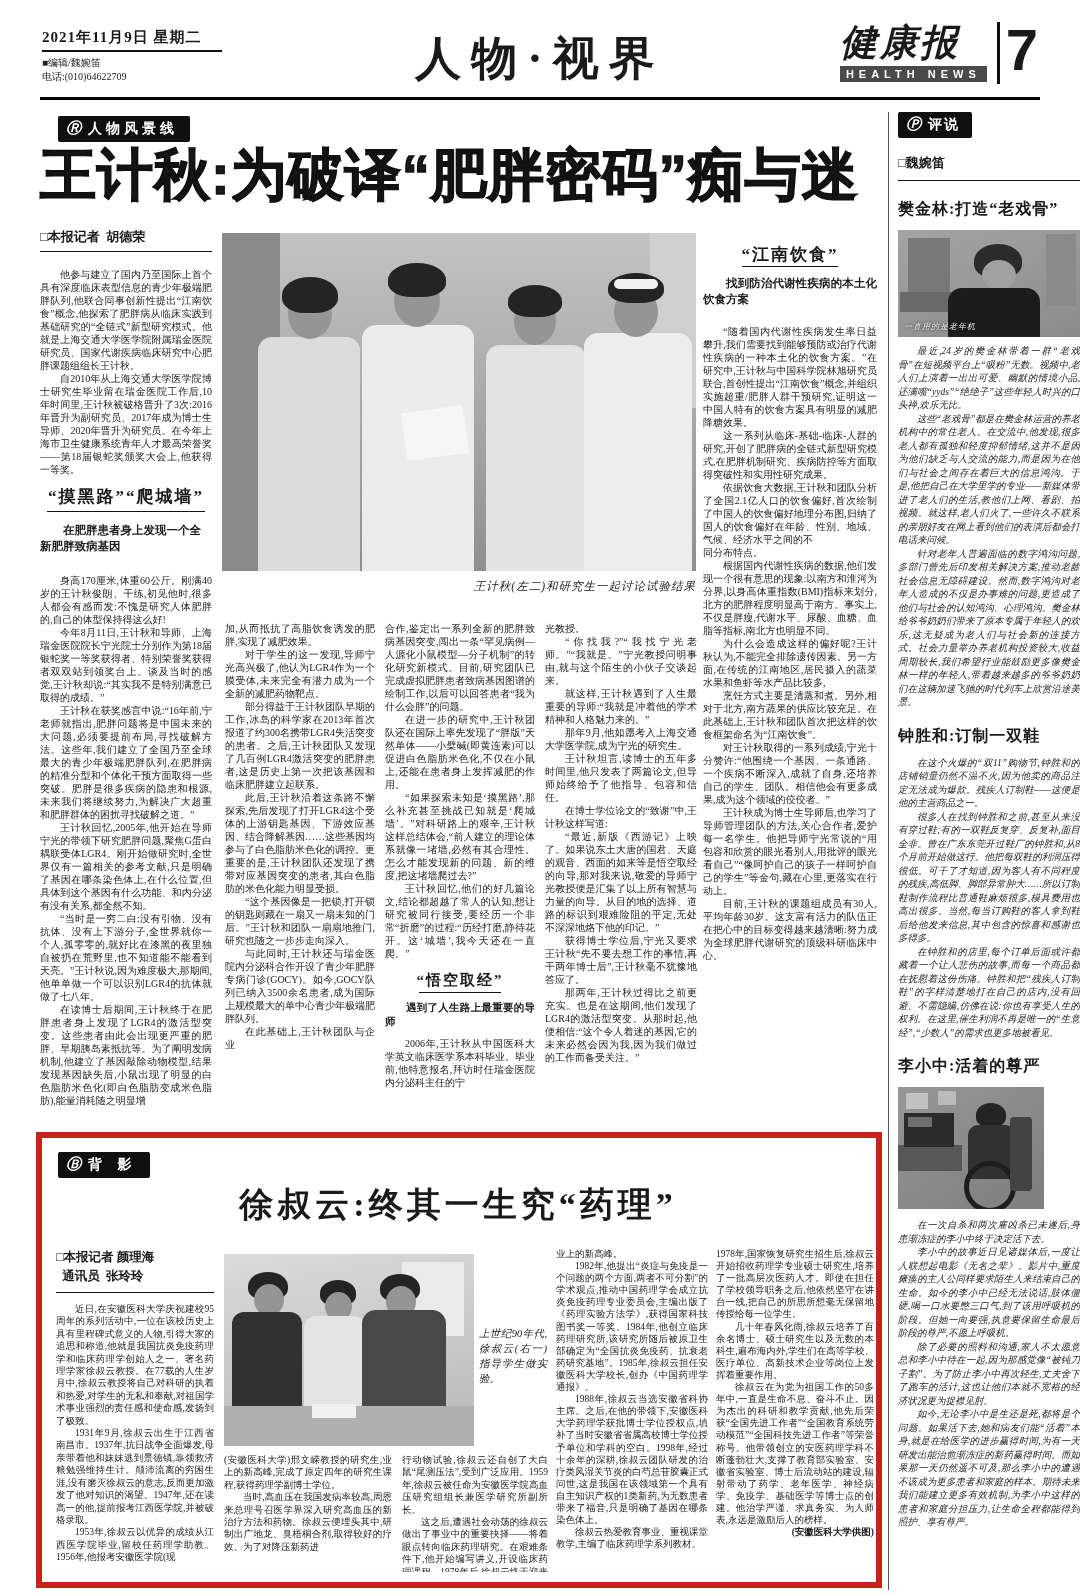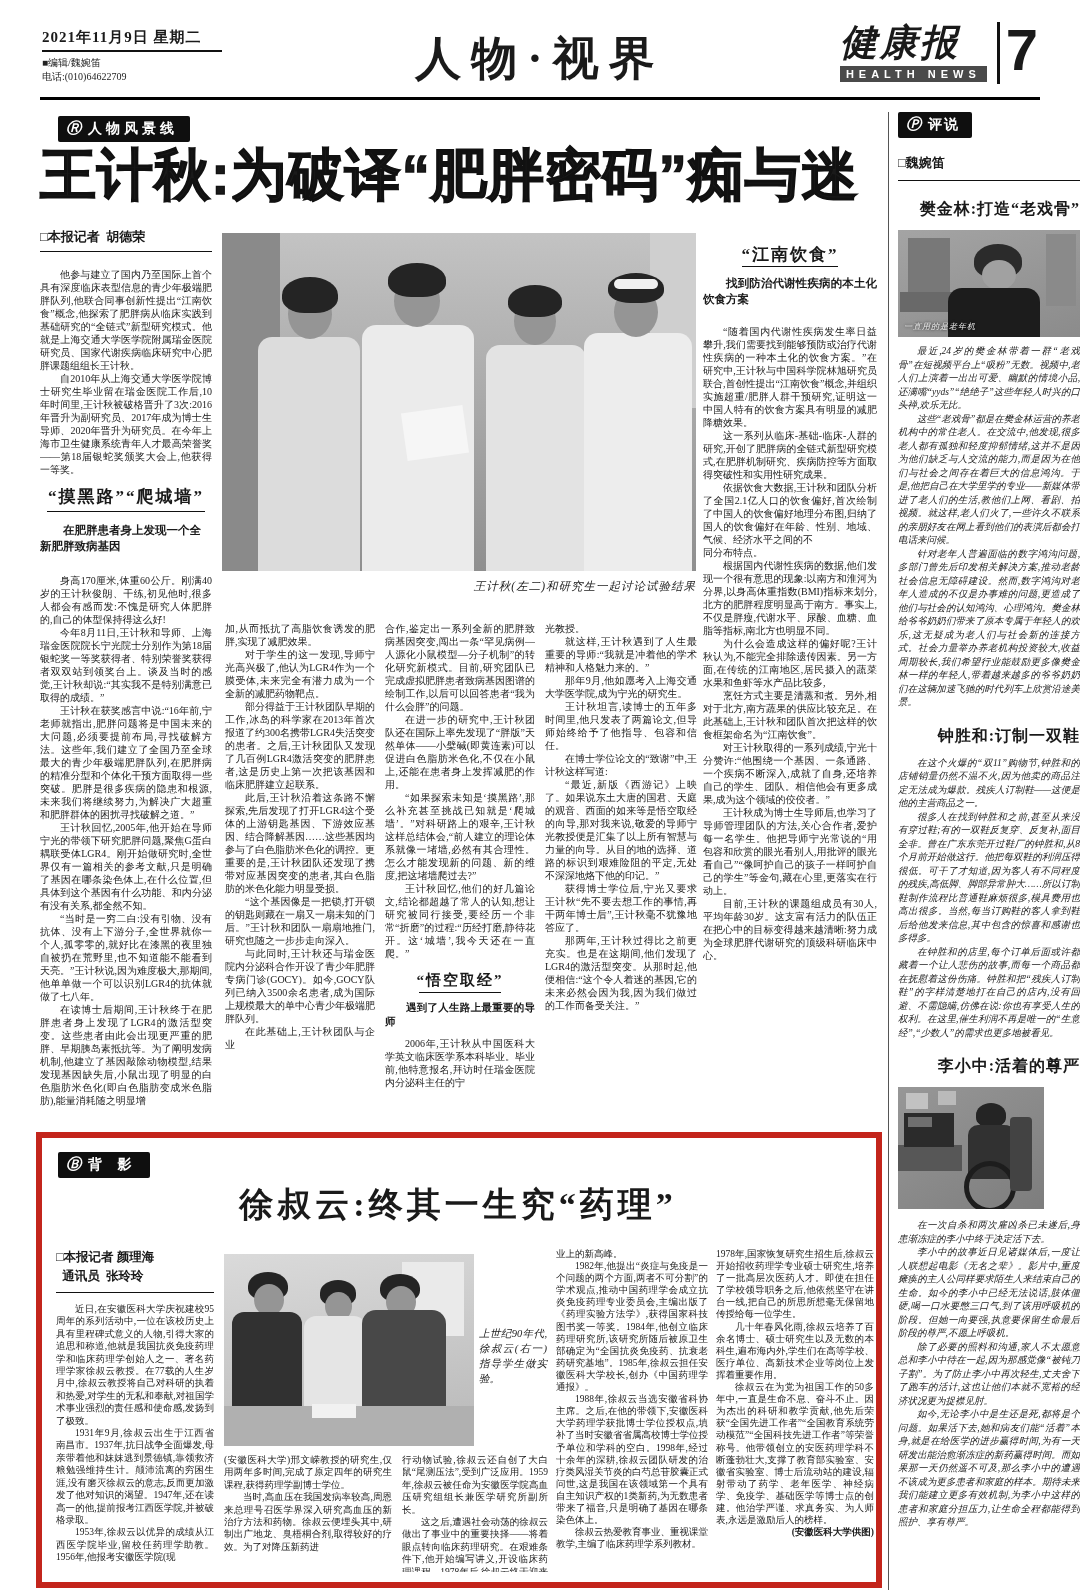--- a/index.html
+++ b/index.html
@@ -39,21 +39,21 @@
   .colsub { font-weight:bold; font-size:11.5px; line-height:16px; text-align:left; margin-bottom:20px; text-indent:2em;}
   .inbox { margin-top:6px; }
   .inbox-title { text-align:center; font-size:15px; font-weight:bold; letter-spacing:2px; padding:8px 0 5px;}
   .inbox-rule { border-bottom:1.2px solid #111; width:55%; margin:0 auto 8px;}
   .inbox-sub { font-weight:bold; font-size:10.5px; line-height:14px; margin-bottom:8px; text-indent:2em;}
   .caption { font-style:italic; font-size:11.5px; text-align:right; letter-spacing:1px;}
 
   
   .rcol { left:898px; top:112px; width:182px; height:1480px; overflow:hidden; }
   .rcol .author { font-size:13px; font-weight:bold; border-bottom:1.2px solid #111; padding:16px 0 8px; margin-bottom:18px;}
-  .rcol h3 { text-align:right; font-size:16px; font-weight:bold; letter-spacing:1px; margin:16px 0 10px; }
+  .rcol h3 { text-align:left; font-size:16px; font-weight:bold; letter-spacing:1px; margin:16px 0 10px; }
   .rtext { font-size:9.5px; line-height:13.5px; text-align:justify; font-style:italic; }
   .rtext p { margin:0; text-indent:2em;}
 
   
   .photo { position:absolute; overflow:hidden; filter:grayscale(1); }
   .photo i { position:absolute; display:block; }
   .photo-main { left:222px; top:233px; width:474px; height:338px; background:linear-gradient(180deg,#c6c3be,#aba69f 55%,#938e88); }
   .photo-fan { width:182px; height:107px; background:linear-gradient(160deg,#a7a39f,#8e8a86); margin-bottom:8px;}
   .fan-cap { position:absolute; left:6px; bottom:5px; color:#f2f2f2; font-size:8px; letter-spacing:1px; font-style:italic; text-shadow:0 0 3px #000;}
   .photo-li { width:146px; height:122px; background:linear-gradient(145deg,#979797,#7d7d7d); margin:4px 0 10px;}
@@ -161,20 +161,21 @@
       <div class="inbox-rule"></div>
       <div class="inbox-sub">遇到了人生路上最重要的导师</div>
       <div>
           <p class="first">2006年,王计秋从中国医科大学英文临床医学系本科毕业。毕业前,他特意报名,拜访时任瑞金医院内分泌科主任的宁</p>
         </div>
     </div>
   </div>
 
   <div class="col cont" style="left:545px; top:622px; width:152px; height:501px;">
       <p class="first">光教授。</p>
+      <p>“你找我?”“我找宁光老师。”“我就是。”宁光教授问明事由,就与这个陌生的小伙子交谈起来。</p>
       <p>就这样,王计秋遇到了人生最重要的导师:“我就是冲着他的学术精神和人格魅力来的。”</p>
       <p>那年9月,他如愿考入上海交通大学医学院,成为宁光的研究生。</p>
       <p>王计秋坦言,读博士的五年多时间里,他只发表了两篇论文,但导师始终给予了他指导、包容和信任。</p>
       <p>在博士学位论文的“致谢”中,王计秋这样写道:</p>
       <p>“最近,新版《西游记》上映了。如果说东土大唐的国君、天庭的观音、西面的如来等是悟空取经的向导,那对我来说,敬爱的导师宁光教授便是汇集了以上所有智慧与力量的向导。从目的地的选择、道路的标识到艰难险阻的平定,无处不深深地烙下他的印记。”</p>
       <p>获得博士学位后,宁光又要求王计秋“先不要去想工作的事情,再干两年博士后”,王计秋毫不犹豫地答应了。</p>
       <p>那两年,王计秋过得比之前更充实。也是在这期间,他们发现了LGR4的激活型突变。从那时起,他便相信:“这个令人着迷的基因,它的未来必然会因为我,因为我们做过的工作而备受关注。”</p>
     </div>
 
   <div class="col" style="left:703px; top:240px; width:174px; height:883px;">
@@ -279,21 +280,21 @@
     <i style="left:80px;top:62px;width:62px;height:130px;background:#e7e5e1;border-radius:12px 12px 0 0;"></i>
     <i class="ph-hair" style="left:156px;top:20px;width:40px;height:28px;"></i>
     <i class="ph-head" style="left:162px;top:32px;width:30px;height:32px;"></i>
     <i style="left:138px;top:56px;width:84px;height:136px;background:#4b4844;border-radius:14px 14px 0 0;"></i>
     <i style="left:0;top:152px;width:250px;height:40px;background:#b4b0aa;"></i>
     <i style="left:88px;top:150px;width:44px;height:14px;background:#f2f1ee;"></i>
   </div>
   <div class="abs b-caption">上世纪90年代,徐叔云(右一)指导学生做实验。</div>
 
   <div class="col bcol cont" style="left:224px; top:1454px; width:168px; height:118px;">
-      <p class="first">(安徽医科大学)邢文嵘教授的研究生,仅用两年多时间,完成了原定四年的研究生课程,获得药理学副博士学位。</p>
+      <p class="first">(安徽医科大学)邢文嵘教授的研究生,业上的新高峰,完成了原定四年的研究生课程,获得药理学副博士学位。</p>
       <p>当时,高血压在我国发病率较高,周恩来总理号召医学界深入研究高血压的新治疗方法和药物。徐叔云便埋头其中,研制出广地龙、臭梧桐合剂,取得较好的疗效。为了对降压新药进</p>
     </div>
   <div class="col bcol cont" style="left:402px; top:1454px; width:146px; height:118px;">
       <p class="first">行动物试验,徐叔云还自创了大白鼠“尾测压法”,受到广泛应用。1959年,徐叔云被任命为安徽医学院高血压研究组组长兼医学研究所副所长。</p>
       <p>这之后,遭遇社会动荡的徐叔云做出了事业中的重要抉择——将着眼点转向临床药理研究。在艰难条件下,他开始编写讲义,开设临床药理课程。1978年后,徐叔云终于迎来了事</p>
     </div>
   <div class="col bcol cont" style="left:556px; top:1248px; width:152px; height:326px; line-height:12.1px;">
       <p class="first">业上的新高峰。</p>
       <p>1982年,他提出“炎症与免疫是一个问题的两个方面,两者不可分割”的学术观点,推动中国药理学会成立抗炎免疫药理专业委员会,主编出版了《药理实验方法学》,获得国家科技图书奖一等奖。1984年,他创立临床药理研究所,该研究所随后被原卫生部确定为“全国抗炎免疫药、抗衰老药研究基地”。1985年,徐叔云担任安徽医科大学校长,创办《中国药理学通报》。</p>
       <p>1988年,徐叔云当选安徽省科协主席。之后,在他的带领下,安徽医科大学药理学获批博士学位授权点,填补了当时安徽省省属高校博士学位授予单位和学科的空白。1998年,经过十余年的深耕,徐叔云团队研发的治疗类风湿关节炎的白芍总苷胶囊正式问世,这是我国在该领域第一个具有自主知识产权的1类新药,为无数患者带来了福音,只是明确了基因在哪条染色体上。</p>

